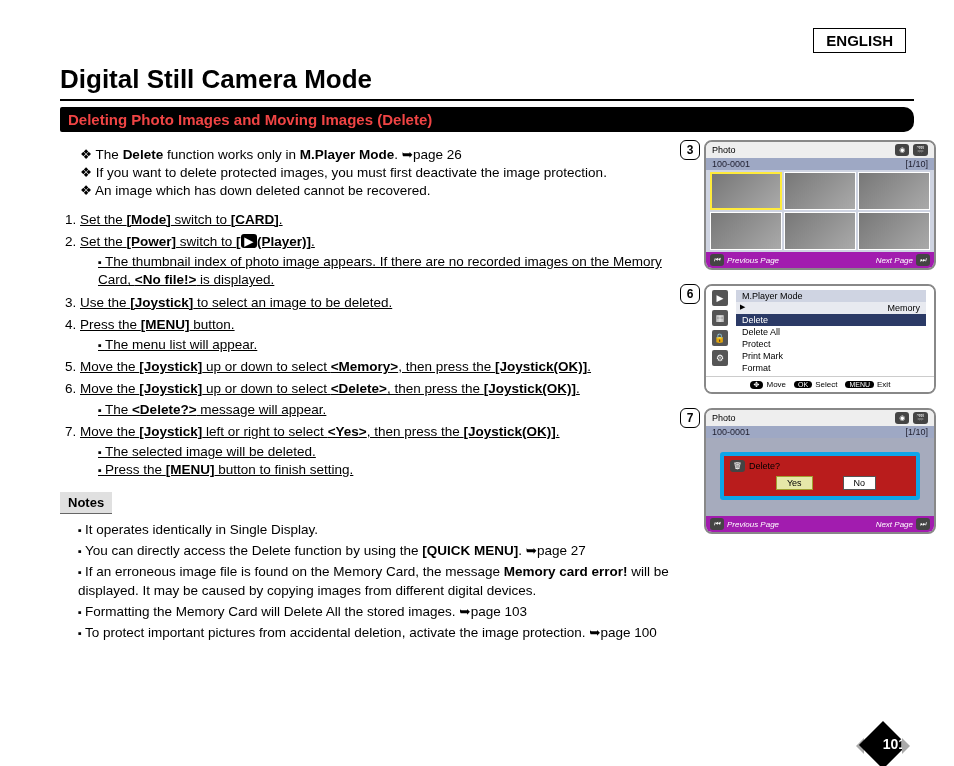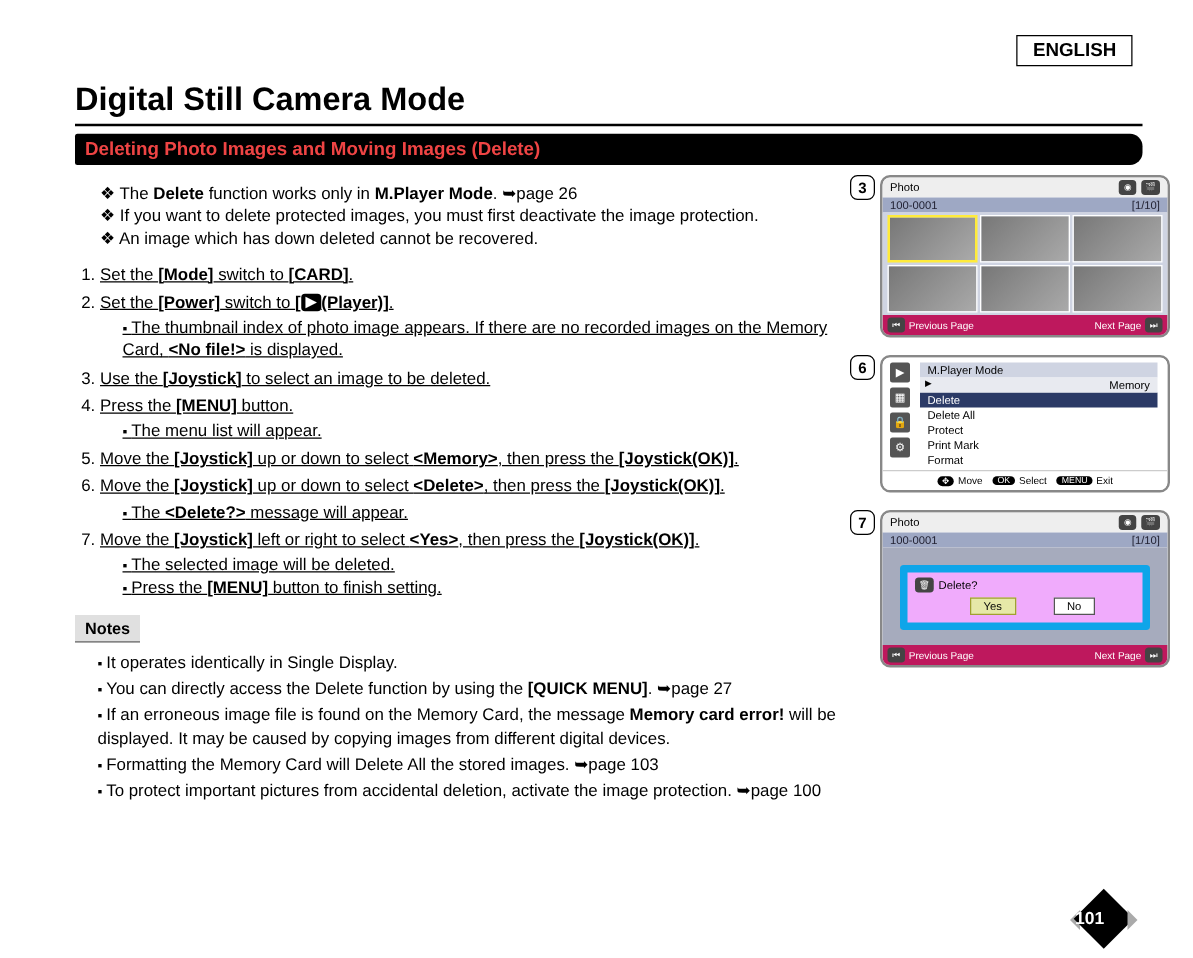--- a/index.html
+++ b/index.html
@@ -146,24 +146,25 @@
   }
   .thumb {
     border: 1px solid #fff;
     background: linear-gradient(135deg,#777,#aaa);
   }
   .thumb.sel { border: 2px solid #ffeb3b; }
   .screen-foot {
     display: flex;
     justify-content: space-between;
     align-items: flex-start;
-    background: #be185d;
+    background: #a21caf;
     color: #fff;
     padding: 2px 4px;
     font-size: 8px;
+    font-style: italic;
   }
   .screen-foot .nav { display: flex; gap: 3px; align-items: center; }
 
   .menu-body {
     background: #fff;
     padding: 4px 8px 2px 30px;
     position: relative;
     min-height: 90px;
   }
   .menu-icons {
@@ -228,43 +229,43 @@
     height: 78px;
   }
   .dialog-overlay .thumbs-bg {
     position: absolute; inset: 0;
     background: #b8bed2;
     filter: brightness(0.9);
   }
   .dialog {
     position: absolute;
     left: 14px; right: 14px; top: 14px;
-    background: #f0abfc;
-    border: 6px solid #0ea5e9;
+    background: #b91c1c;
+    border: 4px solid #0ea5e9;
     border-radius: 3px;
     padding: 4px 6px 6px 6px;
   }
   .dtitle { font-size: 9px; display: flex; gap: 4px; align-items: center; margin-bottom: 4px; }
   .dbtns { display: flex; gap: 18px; justify-content: center; }
   .dbtn {
     border: 1px solid #555;
     background: #fff;
     padding: 1px 10px;
     font-size: 9px;
     margin-left: 12px;
   }
   .dbtn.sel { background: #e6e8a8; border-color: #a0a030; }
 
   .page-badge {
     position: absolute;
     right: 48px;
-    bottom: 16px;
+    bottom: 6px;
     width: 46px;
     height: 30px;
-    text-align: left;
+    text-align: right;
   }
   .page-badge .diamond {
     width: 34px; height: 34px;
     background: #000;
     transform: rotate(45deg);
     position: absolute;
     left: 6px; top: -2px;
   }
   .page-badge .num {
     position: absolute;

